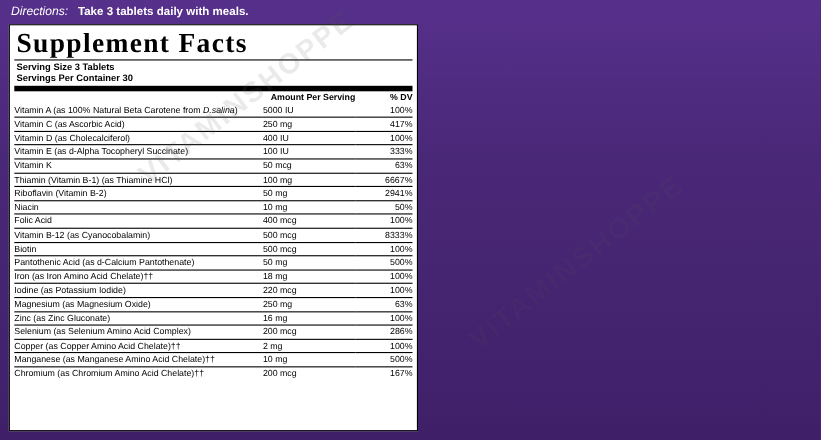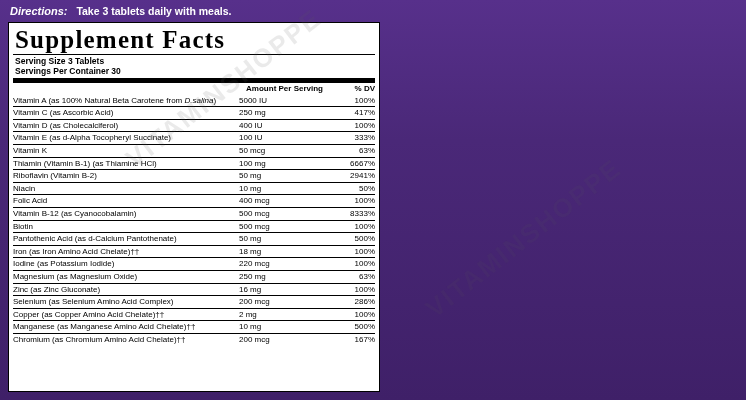--- a/index.html
+++ b/index.html
@@ -13,21 +13,21 @@
   }
   
   .bg {
     position: absolute; inset: 0;
     background: linear-gradient(180deg,#57308b 0%, #4a2878 35%, #3f2068 100%);
   }
   .directions {
     position: absolute; left: 10px; top: 2px; width: 370px; height: 18px;
     color: #fff; font-size: 10.5px; line-height: 18px; white-space: nowrap;
   }
-  .directions .lbl { font-weight: bold; font-style: italic; font-size: 11px; }
+  .directions .lbl { font-weight: normal; font-style: italic; font-size: 11px; }
   .directions .txt { font-weight: bold; margin-left: 6px; }
 
   .panel {
     position: absolute; background: #fff; color: #000;
   }
   .left-panel {
     left: 8px; top: 22px; width: 372px; height: 370px;
     border: 1px solid #000;
     padding: 3px 4px 2px 4px;
   }

